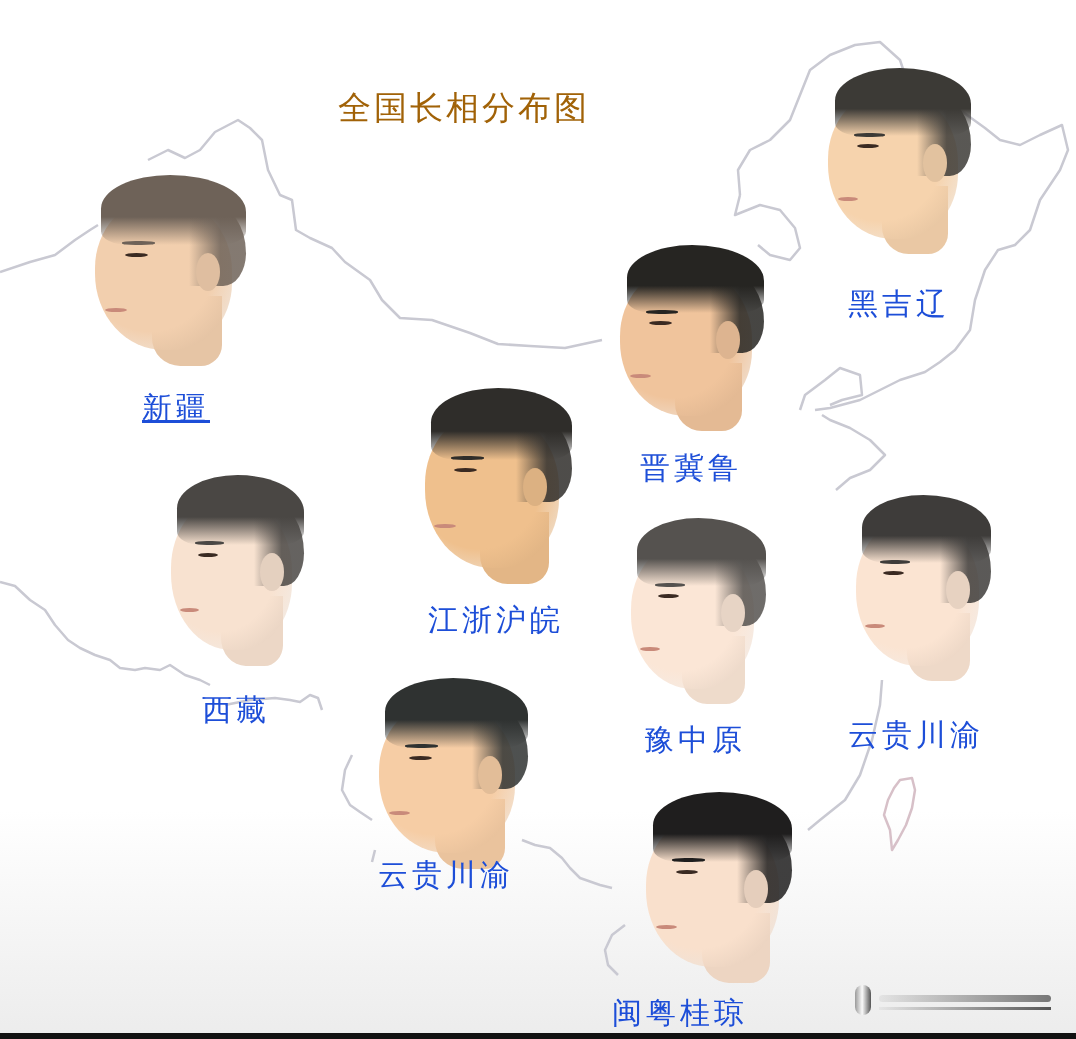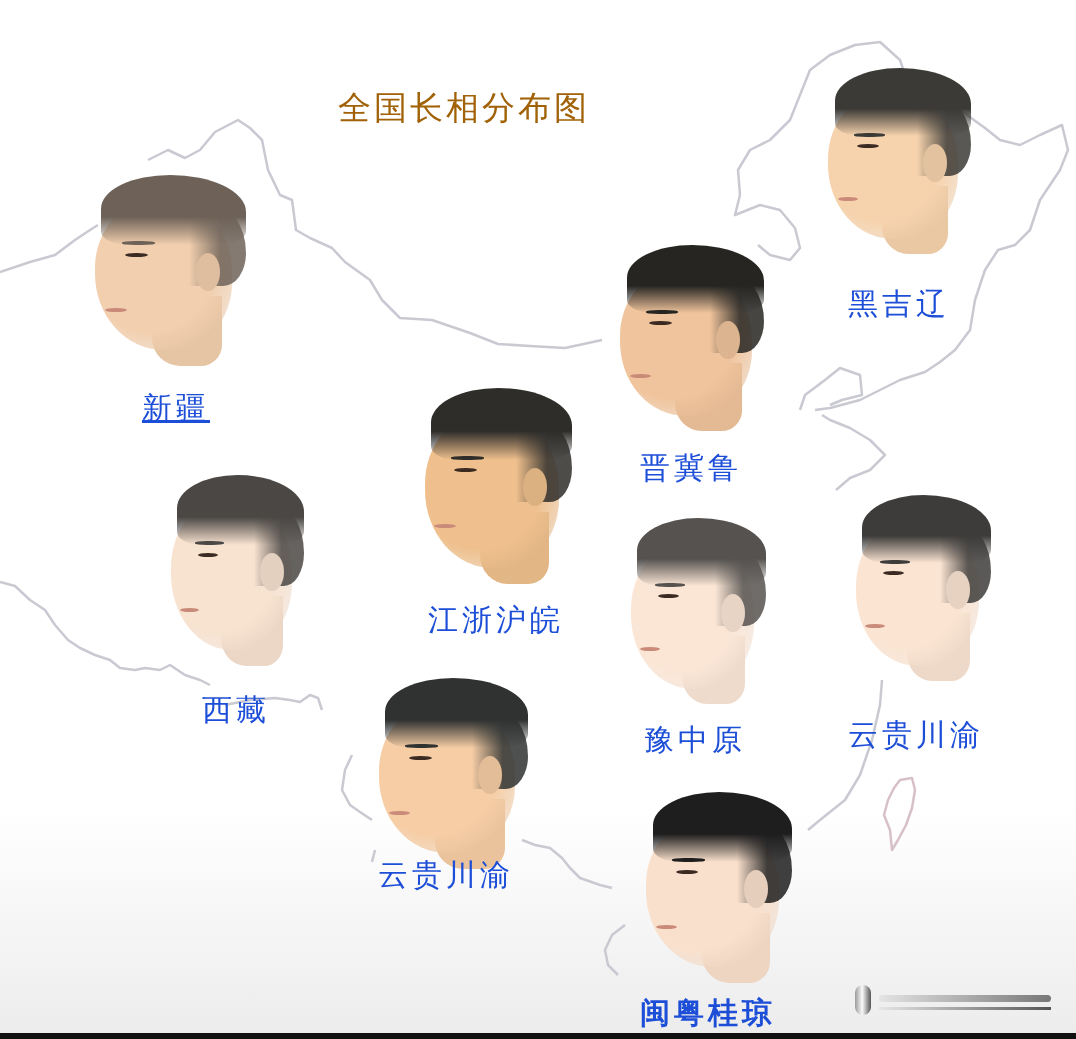--- a/index.html
+++ b/index.html
@@ -159,21 +159,21 @@
 
 <div id="labels">
     <div class="label" style="left: 142px; top: 388px; text-decoration: underline;">新疆</div>
     <div class="label" style="left: 848px; top: 284px;">黑吉辽</div>
     <div class="label" style="left: 640px; top: 448px;">晋冀鲁</div>
     <div class="label" style="left: 428px; top: 600px;">江浙沪皖</div>
     <div class="label" style="left: 202px; top: 690px; text-align: center;">西藏</div>
     <div class="label" style="left: 644px; top: 720px;">豫中原</div>
     <div class="label" style="left: 848px; top: 715px;">云贵川渝</div>
     <div class="label" style="left: 378px; top: 855px;">云贵川渝</div>
-    <div class="label" style="left: 640px; top: 993px; font-weight: bold;">闽粤桂琼</div>
+    <div class="label" style="left: 612px; top: 993px;">闽粤桂琼</div>
   </div>
 
 <div class="watermark">
   <div class="pill"></div>
   <div class="line1"></div>
   <div class="line2"></div>
 </div>
 <div class="bottom-bar"></div>
 
 </body></html>

